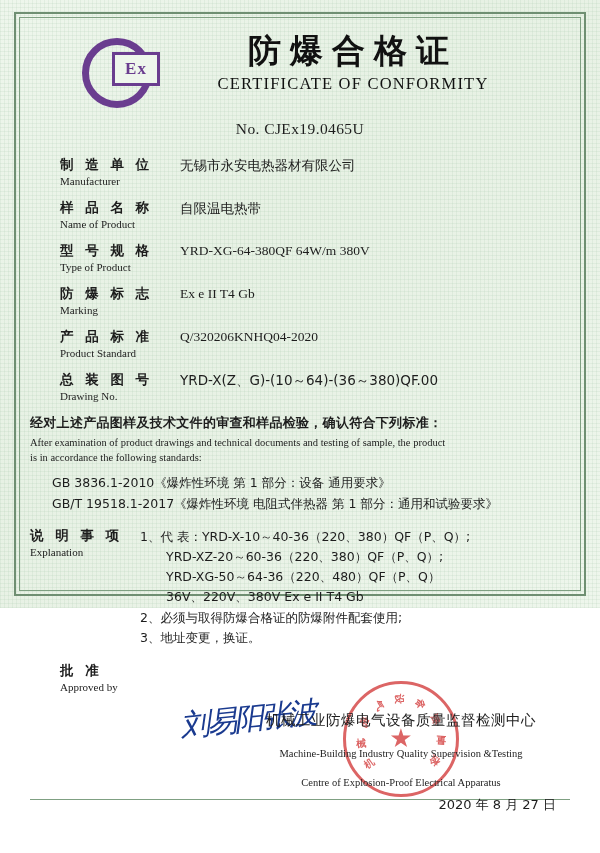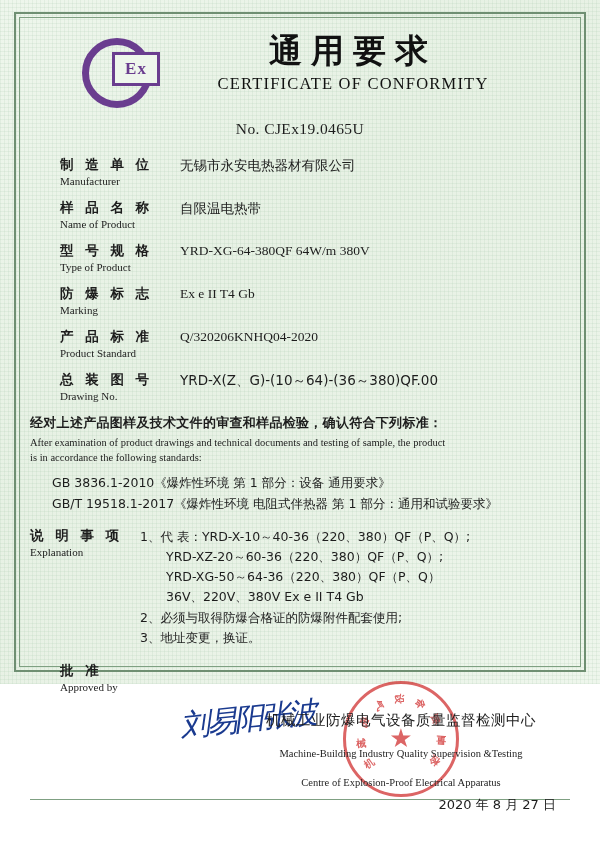--- a/index.html
+++ b/index.html
@@ -9,21 +9,21 @@
   }
   body {
     width: 600px;
     height: 853px;
     font-family: "Liberation Serif", serif;
     overflow: hidden;
   }
   .page {
     position: relative;
     width: 600px;
-    height: 684px;
+    height: 608px;
     box-sizing: border-box;
     background:
       repeating-linear-gradient(0deg, rgba(120,170,130,0.10) 0px, rgba(120,170,130,0.10) 1px, rgba(255,255,255,0) 1px, rgba(255,255,255,0) 4px),
       repeating-linear-gradient(90deg, rgba(120,170,130,0.10) 0px, rgba(120,170,130,0.10) 1px, rgba(255,255,255,0) 1px, rgba(255,255,255,0) 4px),
       linear-gradient(135deg, #eef6ec 0%, #e7f1e4 40%, #e9f2e6 60%, #eef6ec 100%);
     color: #1d1d1d;
     padding-left: 32px;
   }
   .outer-border {
     position: absolute;
@@ -288,21 +288,21 @@
   <div class="inner-border"></div>
 
   <div class="content">
 
     <div class="header">
       <div class="ex-logo">
         <div class="ring"></div>
         <div class="box">Ex</div>
       </div>
       <div class="title-block">
-        <div class="title-cn">通用要求</div>
+        <div class="title-cn">防爆合格证</div>
         <div class="title-en">CERTIFICATE OF CONFORMITY</div>
       </div>
     </div>
     <div class="cert-no">No.  CJEx19.0465U</div>
 
     <div class="fields">
 
       <div class="field-row">
         <div class="field-label">
           <div class="label-cn">制 造 单 位</div>
@@ -377,21 +377,21 @@
     </div>
 
     <div class="explanation">
       <div class="field-label">
         <div class="label-cn">说 明 事 项</div>
         <div class="label-en">Explanation</div>
       </div>
       <div class="exp-body">
         <div>1、代 表：YRD-X-10～40-36（220、380）QF（P、Q）;</div>
         <div class="exp-indent">YRD-XZ-20～60-36（220、380）QF（P、Q）;</div>
-        <div class="exp-indent">YRD-XG-50～64-36（220、380）QF（P、Q）</div>
+        <div class="exp-indent">YRD-XG-50～64-36（220、480）QF（P、Q）</div>
         <div class="exp-indent">36V、220V、380V   Ex e II T4 Gb</div>
         <div>2、必须与取得防爆合格证的防爆附件配套使用;</div>
         <div>3、地址变更，换证。</div>
       </div>
     </div>
 
     <div class="bottom-fields">
 
 
       <div class="field-row">

